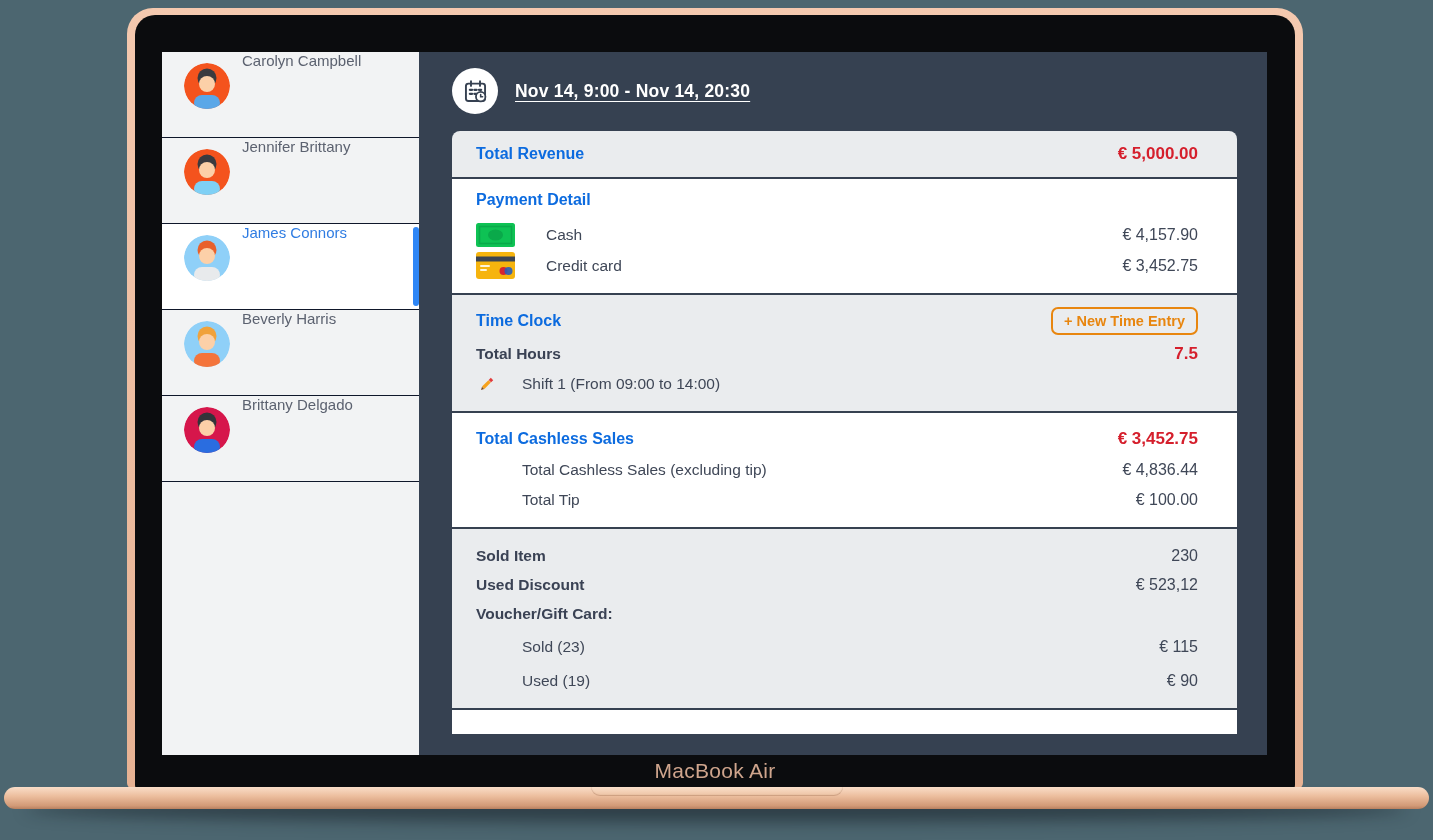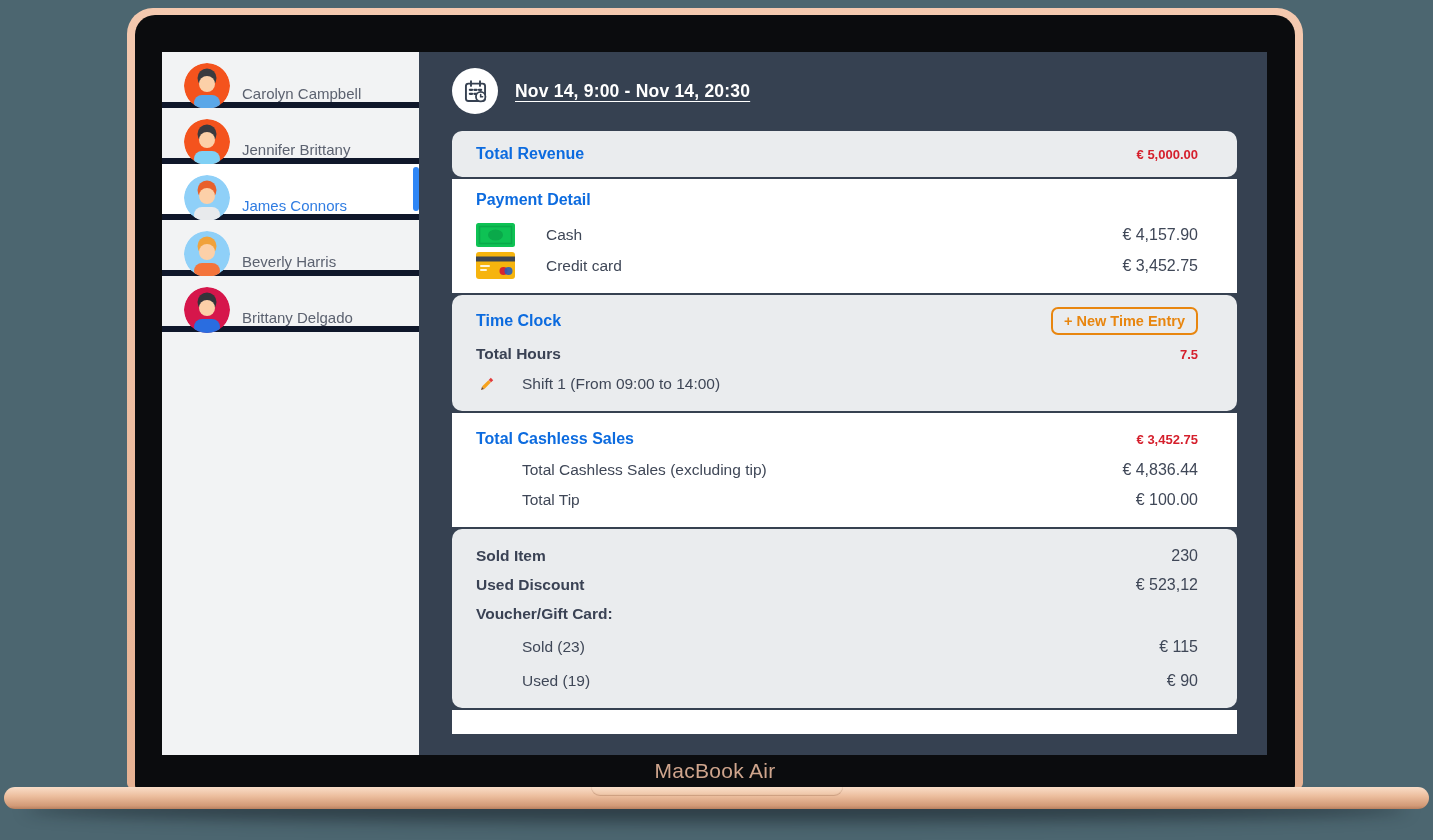--- a/index.html
+++ b/index.html
@@ -43,22 +43,22 @@
 
   
   .content {
     position:absolute; left:27px; top:37px; width:1105px; height:703px;
     display:flex; background:#364151; overflow:hidden;
   }
 
   
   .sidebar { width:257px; background:#f2f3f4; flex-shrink:0; }
   .emp {
-    position:relative; height:56px; display:flex; align-items:flex-end;
-    border-bottom:6px solid #0f172a; cursor:pointer; background:#f2f3f4;
+    position:relative; height:86px; display:flex; align-items:flex-start;
+    border-bottom:1px solid #0f172a; cursor:pointer; background:#f2f3f4;
   }
   .emp.sel { background:#ffffff; }
   .emp-name { margin-left:80px; font-size:15px; color:#5c6270; }
   .emp.sel .emp-name { color:#2f7ce2; }
   .sel-bar {
     position:absolute; right:0; top:3px; bottom:3px; width:6px;
     background:#2e86f6; border-radius:4px;
   }
   .avatar {
     position:absolute; left:22px; top:11px; width:46px; height:46px;
@@ -76,26 +76,26 @@
     margin-left:17px; color:#ffffff; font-size:17.5px; font-weight:600;
     letter-spacing:.2px; text-decoration:underline; text-underline-offset:4px;
     cursor:pointer;
   }
 
   .cards {
     margin-top:17px; display:flex; flex-direction:column; gap:2px;
     border-radius:8px 8px 0 0; overflow:hidden;
   }
   .sec { padding:12px 39px 12px 24px; }
-  .sec.gray { background:#eaecee;border-radius:10px; }
+  .sec.gray { background:#eaecee; }
   .sec.white { background:#ffffff; }
 
   .row { display:flex; align-items:center; justify-content:space-between; }
   .t-blue { color:#0c6bdf; font-weight:700; font-size:16px; }
-  .t-red  { color:#d51f2c; font-weight:700; font-size:13px; }
+  .t-red  { color:#d51f2c; font-weight:700; font-size:17px; }
   .t-bold { color:#3a4254; font-weight:700; font-size:15.5px; }
   .t-reg  { color:#3f4757; font-size:15.5px; }
   .t-val  { color:#3f4757; font-size:16px; }
 
   .sec-revenue .row { height:22px; }
   .sec-payment .row.head { margin-bottom:10px; }
   .pay-row { height:31px; }
   .pay-label { display:flex; align-items:center; }
   .pay-icon { width:39px; display:inline-flex; margin-right:31px; }
 

